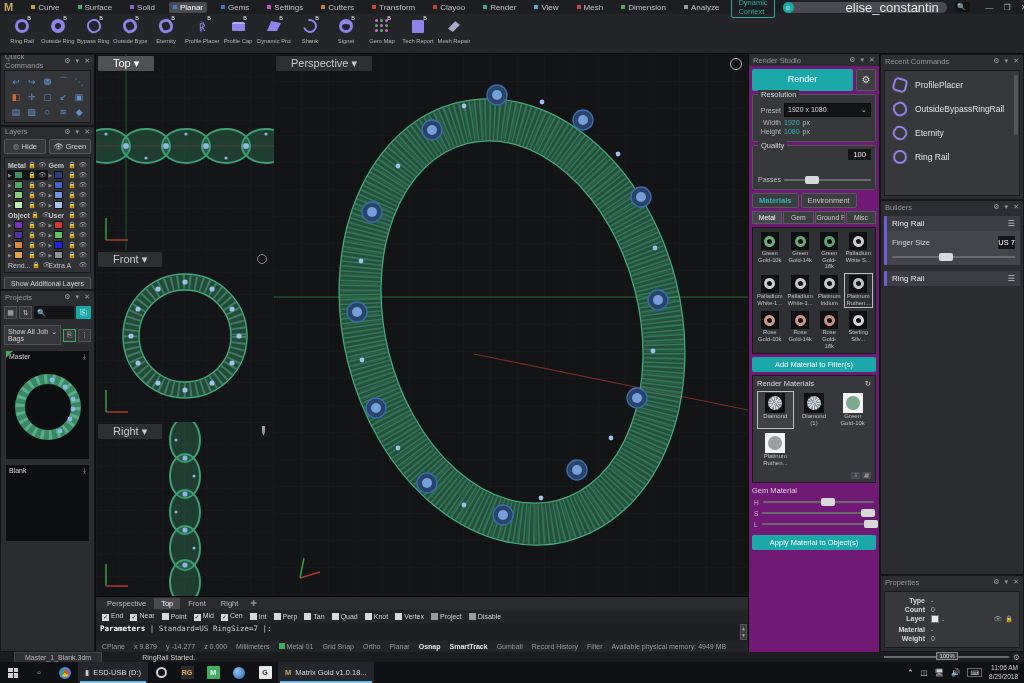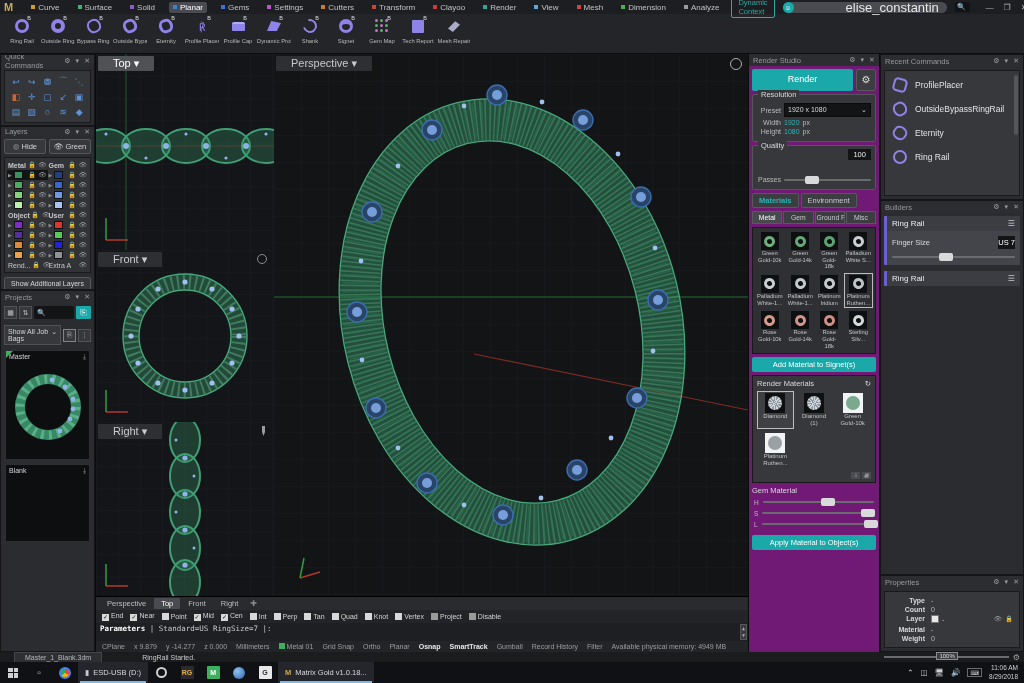--- a/index.html
+++ b/index.html
@@ -962,21 +962,21 @@
               </span>
               <span class="mat-name"><span>Rose</span><br><span>Gold-18k</span></span>
             </div>
           <div class="mat-cell">
               <span class="mat-thumb">
                 <i style="border-color: rgb(211, 216, 219);"></i>
               </span>
               <span class="mat-name"><span>Sterling</span><br><span>Silv...</span></span>
             </div>
         </div>
-        <div class="teal-btn">Add Material to Signet(s)</div>
+        <div class="teal-btn">Add Material to Filter(s)</div>
         <div class="rm-box">
           <div class="rm-hdr">
               <span>Render Materials</span>
               <span>↻</span>
             </div>
           <div class="rm-grid">
             <div class="rm-cell sel">
                 <span class="rm-thumb">
                   <i style="background:repeating-conic-gradient(#cfd6dc 0 15deg,#8e979e 15deg 30deg);"></i>
                 </span>

